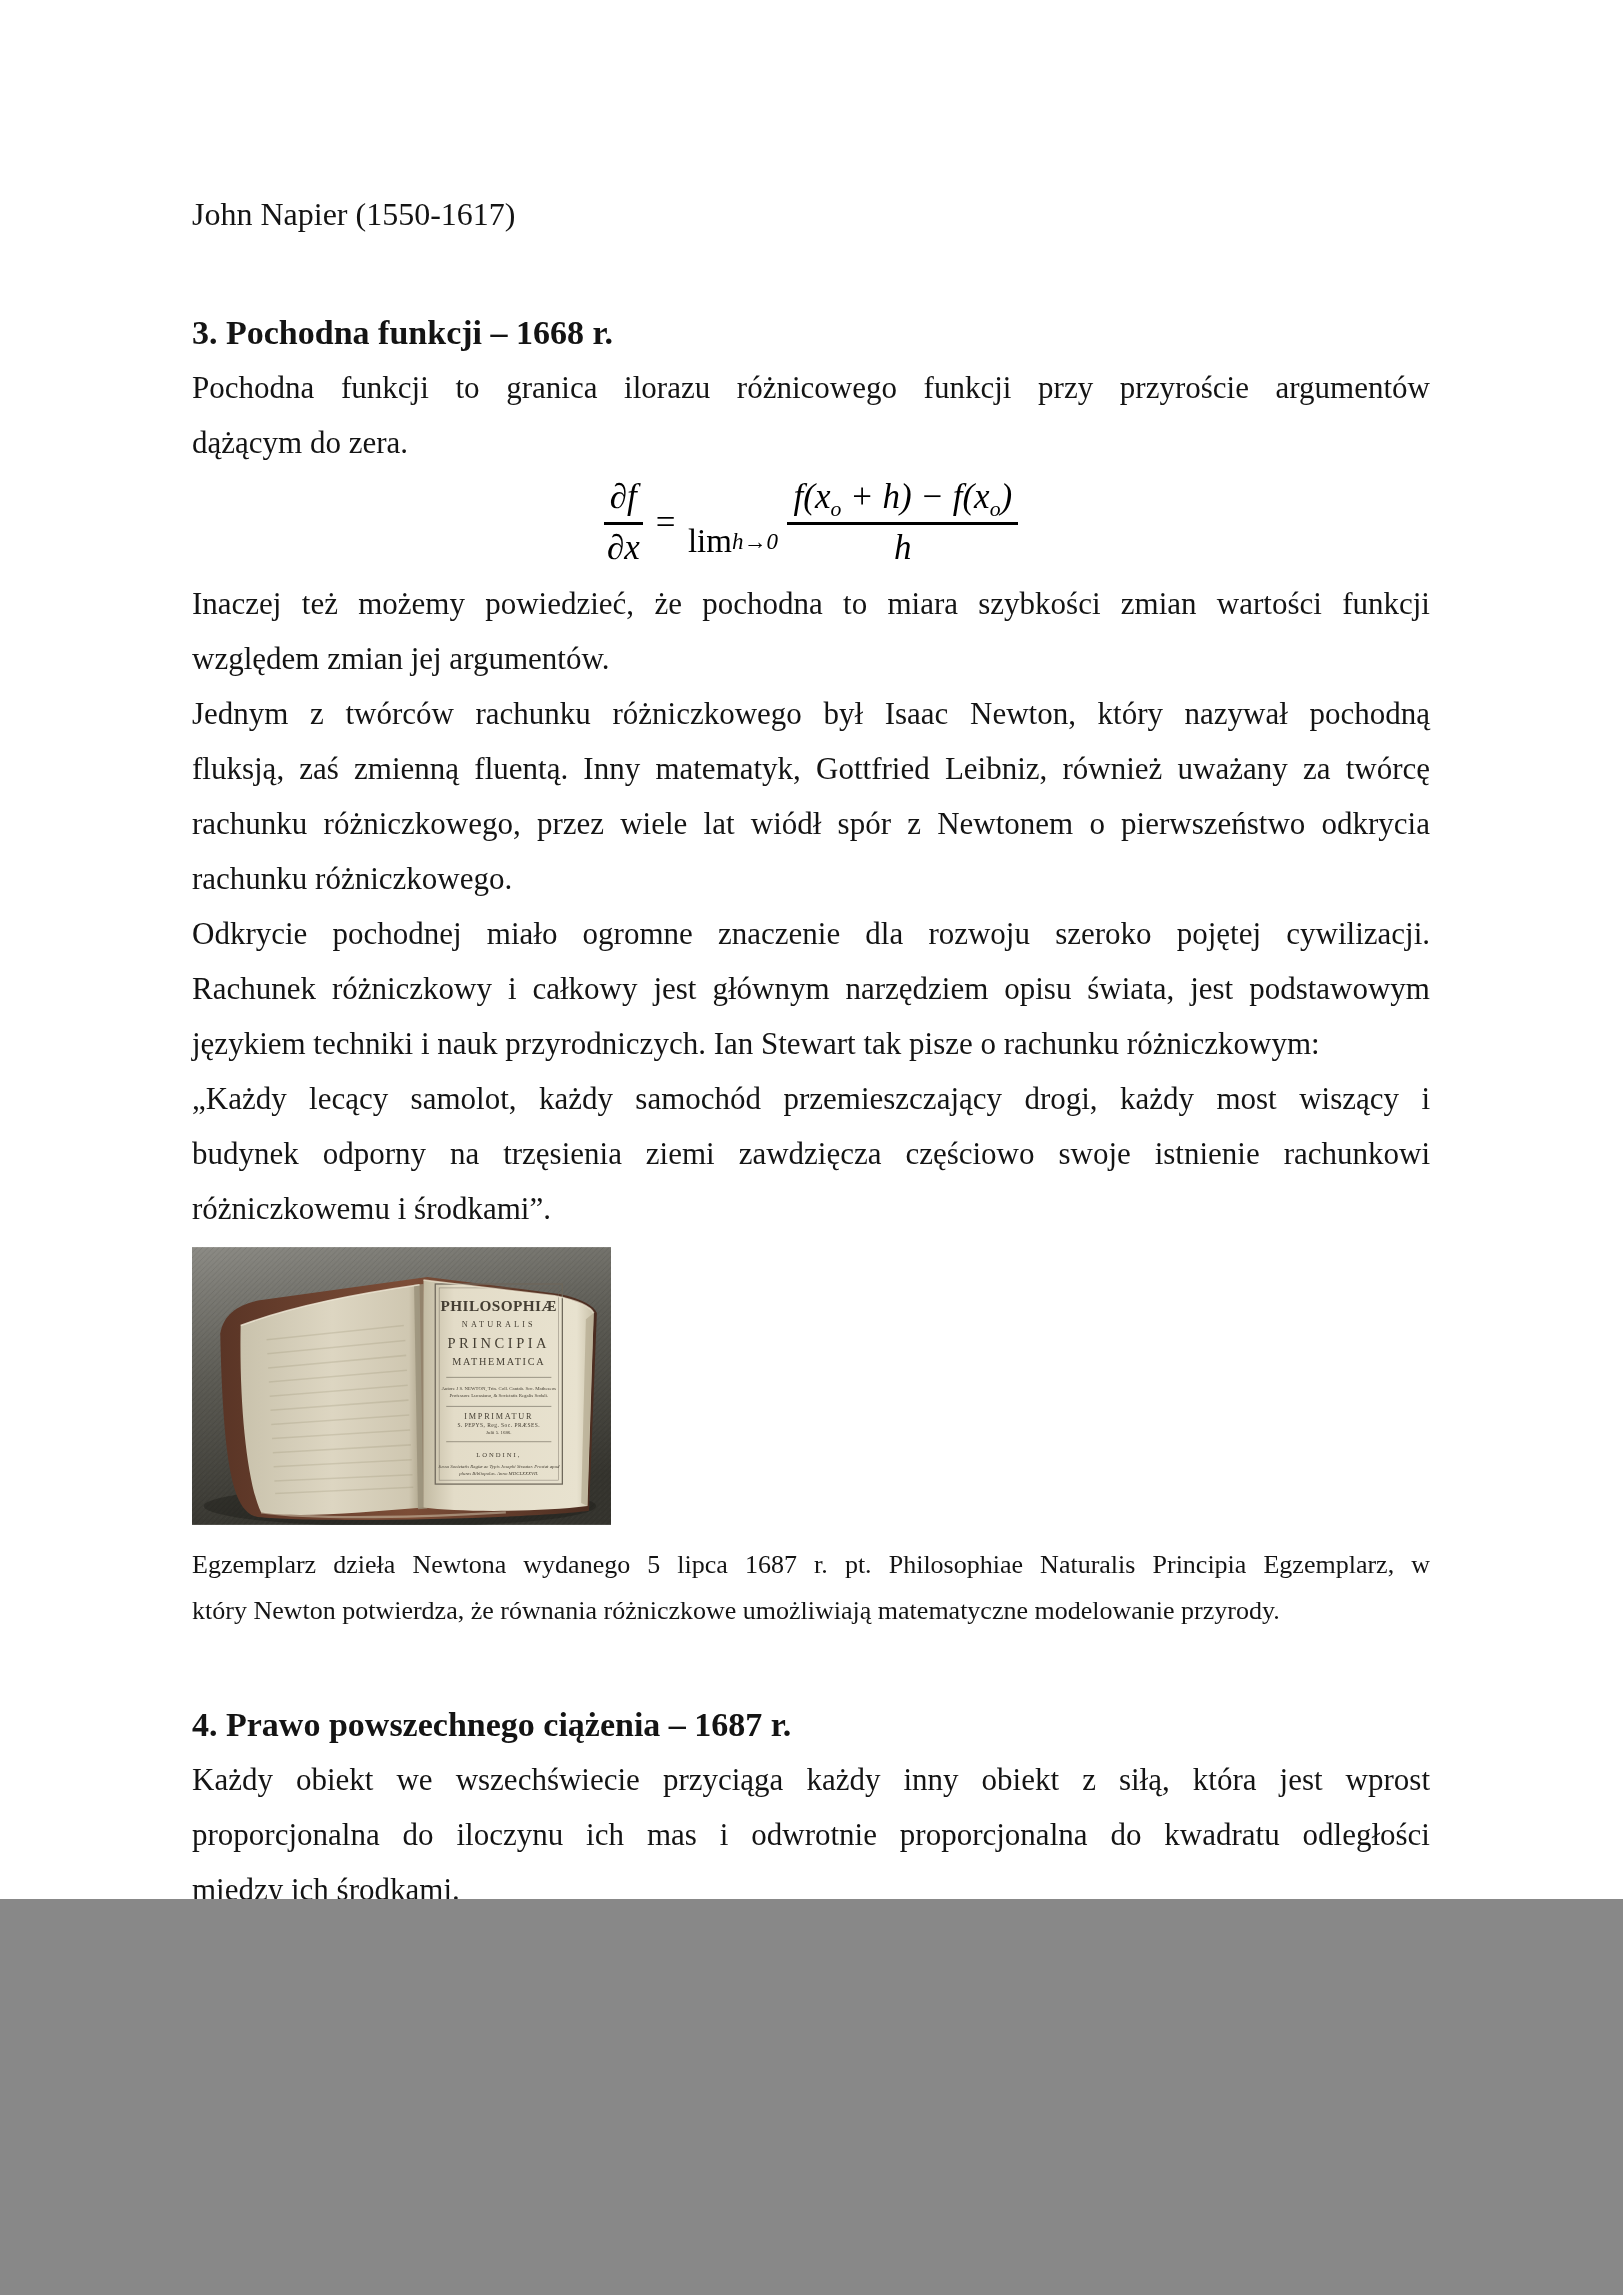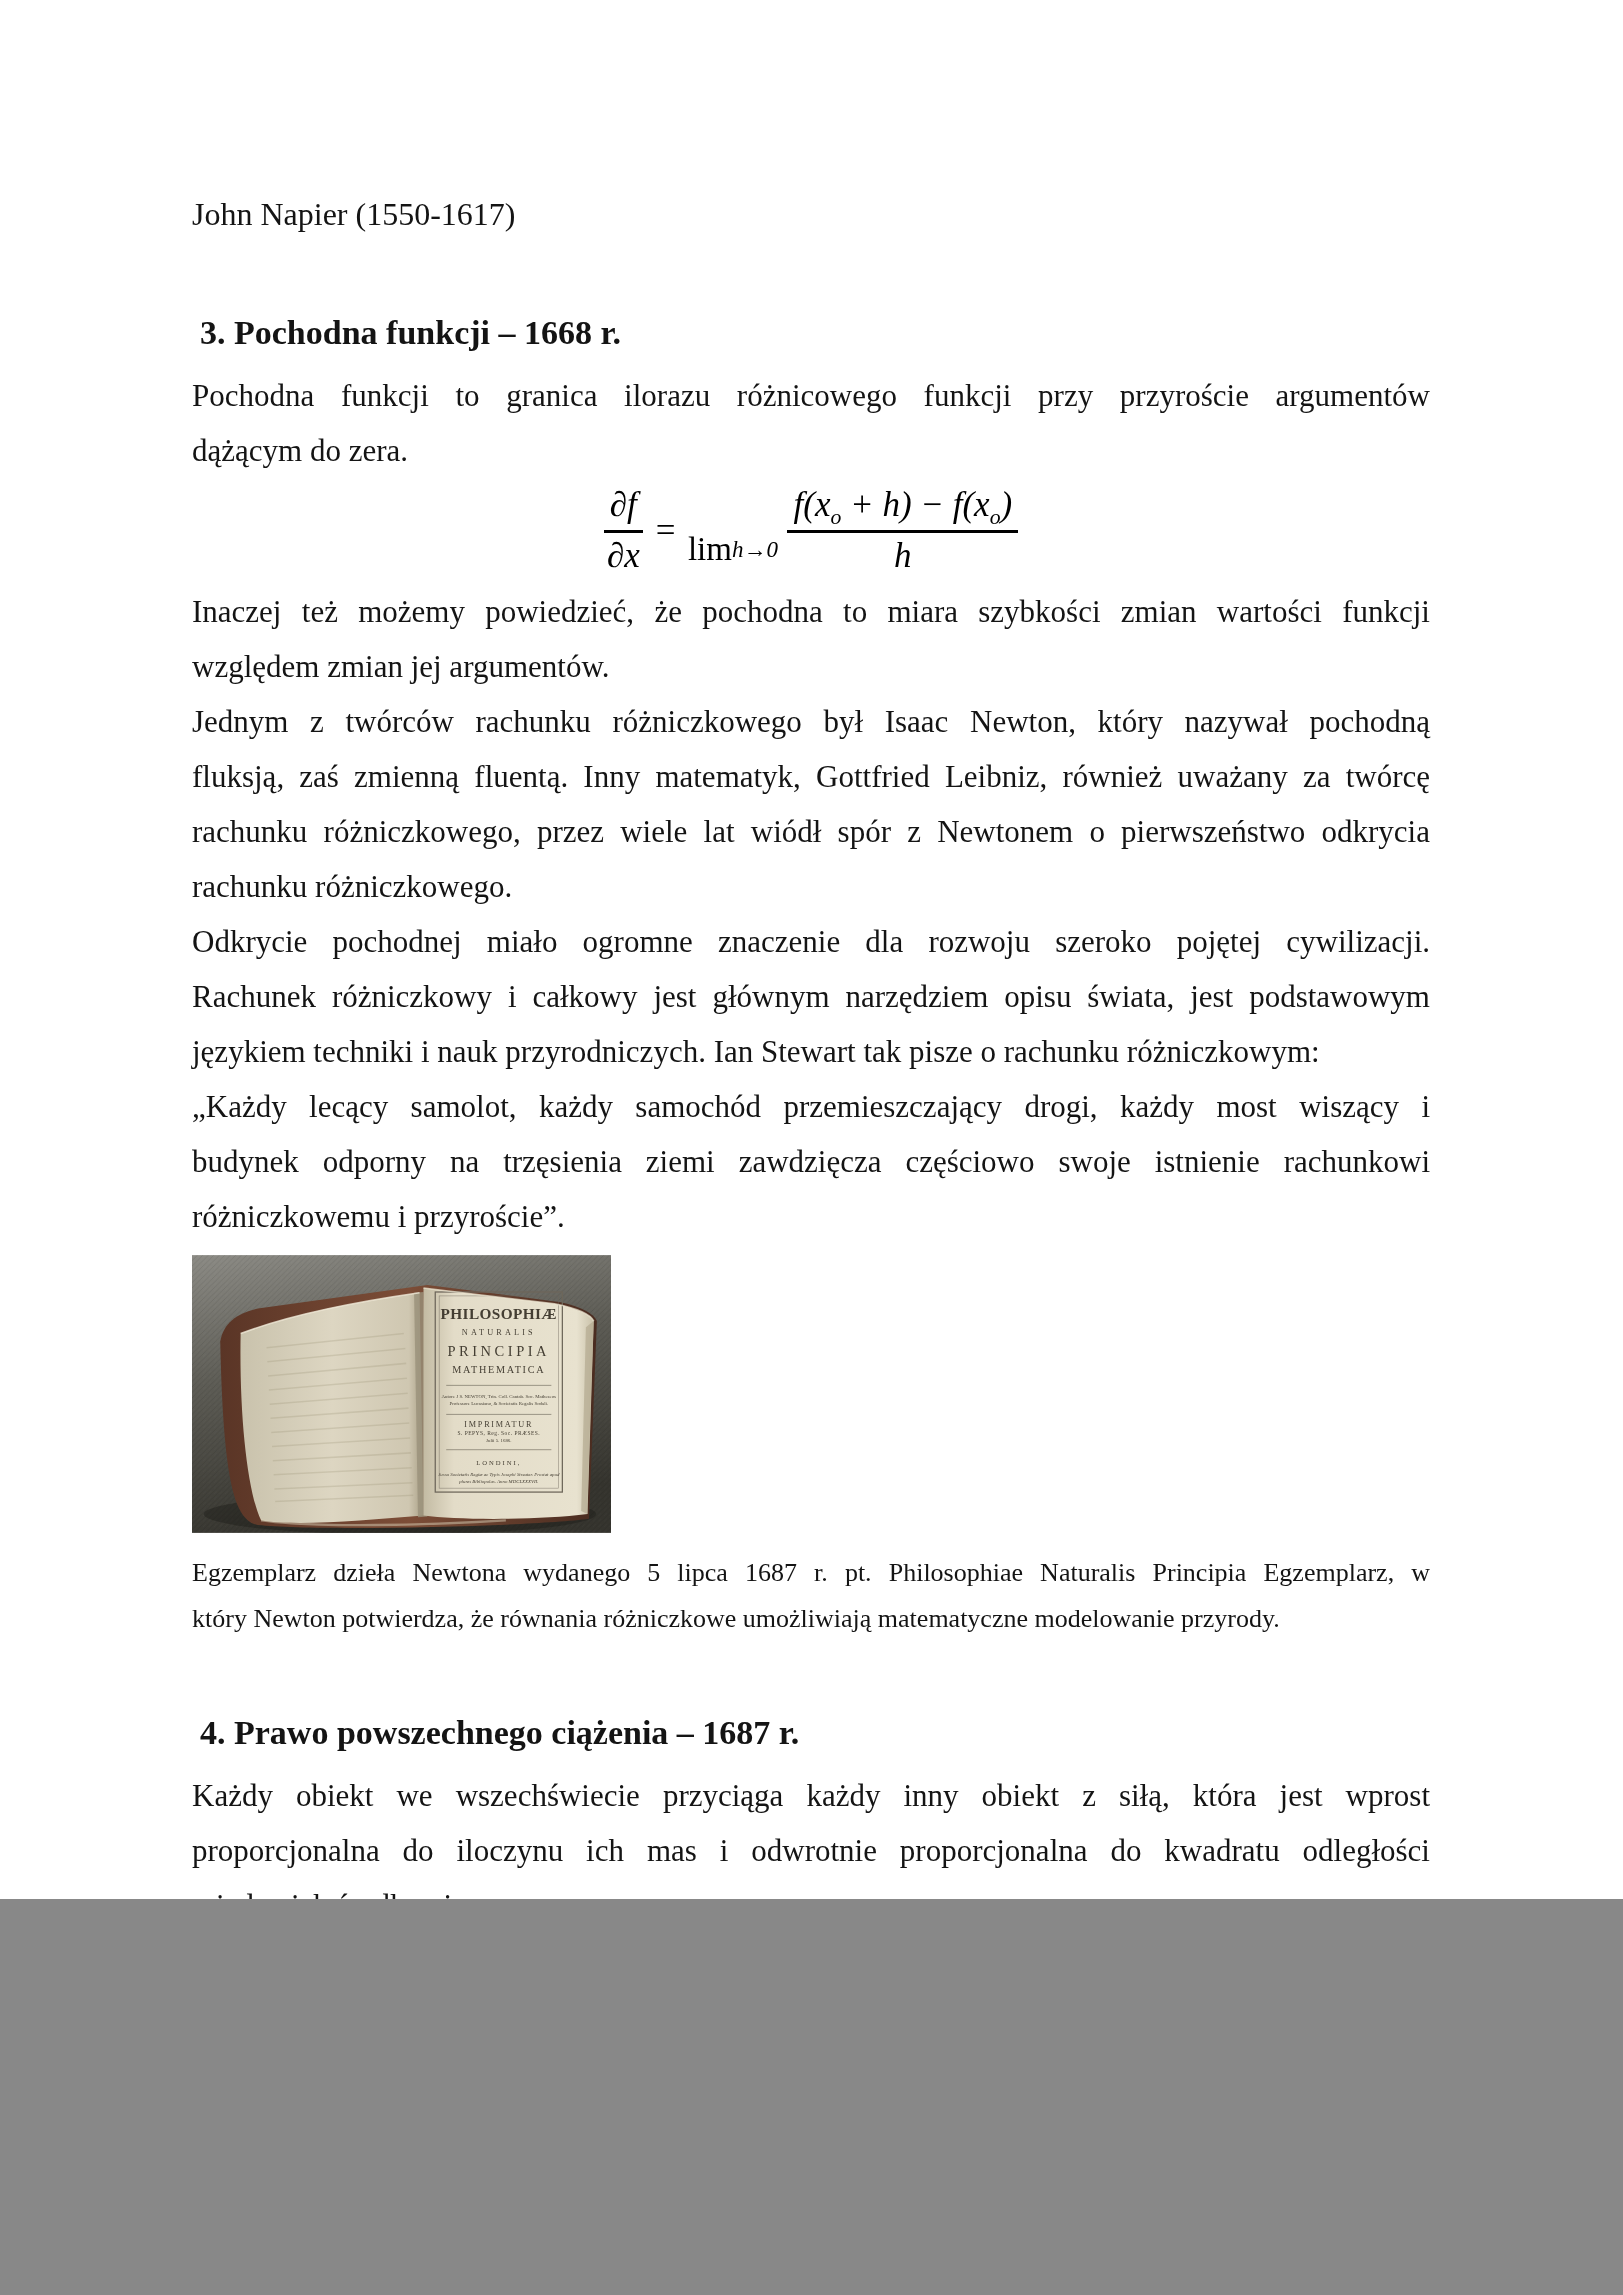--- a/index.html
+++ b/index.html
@@ -12,21 +12,21 @@
     font-family:"Liberation Serif", serif;
     color:#141414;
     overflow:hidden;
   }
   .content { padding:187px 193px 0 192px; }
 
   .line { line-height:55px; min-height:55px; font-size:31px; }
   .just { text-align:justify; text-align-last:justify; }
   .it { }
 
-  .heading { font-weight:bold; font-size:34px; line-height:55px; margin:8px; }
+  .heading { font-weight:bold; font-size:34px; line-height:55px; margin:0; }
   .heading-3 { margin-top:63px; }
   .heading-4 { margin-top:63px; }
 
   .author-line { font-size:32px; }
 
   
   .formula-block {
     display:flex; justify-content:center; align-items:center;
     font-style:italic; color:#000;
   }
@@ -95,21 +95,21 @@
         <div class="line"><span>rachunku różniczkowego.</span></div>
       </div>
     <div>
         <div class="line just"><span>Odkrycie pochodnej miało ogromne znaczenie dla rozwoju szeroko pojętej cywilizacji.</span></div>
         <div class="line just"><span>Rachunek różniczkowy i całkowy jest głównym narzędziem opisu świata, jest podstawowym</span></div>
         <div class="line"><span>językiem techniki i nauk przyrodniczych. Ian Stewart tak pisze o rachunku różniczkowym:</span></div>
       </div>
     <div>
         <div class="line just"><span class="it">„Każdy lecący samolot, każdy samochód przemieszczający drogi, każdy most wiszący i</span></div>
         <div class="line just"><span class="it">budynek odporny na trzęsienia ziemi zawdzięcza częściowo swoje istnienie rachunkowi</span></div>
-        <div class="line"><span class="it">różniczkowemu i przyroście”.</span></div>
+        <div class="line"><span class="it">różniczkowemu i środkami”.</span></div>
       </div>
 
     <div class="photo-wrap">
       <svg width="419" height="278" viewBox="0 0 534 354" xmlns="http://www.w3.org/2000/svg">
         <defs>
           <linearGradient id="bg" x1="0" y1="0" x2="0.25" y2="1">
             <stop offset="0" stop-color="#8c8b85"></stop>
             <stop offset="0.45" stop-color="#5d5c55"></stop>
             <stop offset="1" stop-color="#35342e"></stop>
           </linearGradient>

